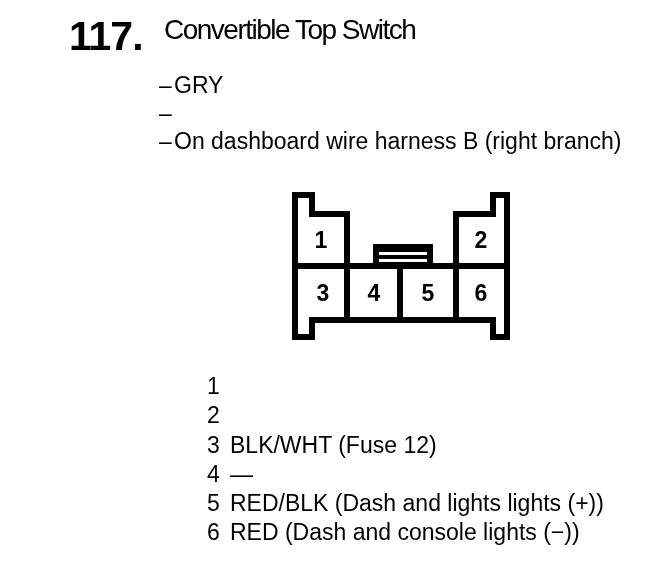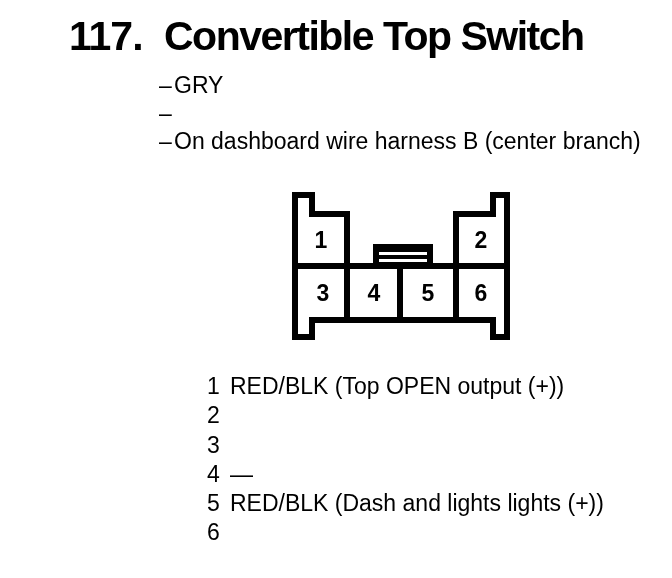--- a/index.html
+++ b/index.html
@@ -25,22 +25,22 @@
     font-size: 41px;
     font-weight: bold;
     letter-spacing: -1px;
     line-height: 1;
     white-space: nowrap;
   }
   .title-text {
     position: absolute;
     left: 117px;
     top: 16px;
-    font-size: 41px;
-    font-weight: bold;
+    font-size: 28px;
+    font-weight: normal;
     letter-spacing: -1.5px;
     line-height: 1;
     white-space: nowrap;
   }
   
   .notes {
     position: absolute;
     left: 112px;
     top: 71px;
     font-size: 23px;
@@ -85,21 +85,21 @@
   <div class="notes">
     <div class="note-line">
       <span class="note-dash">–</span>
       <span class="note-text">GRY</span>
     </div>
     <div class="note-line">
       <span class="note-dash">–</span>
     </div>
     <div class="note-line">
       <span class="note-dash">–</span>
-      <span class="note-text">On dashboard wire harness B (center branch)</span>
+      <span class="note-text">On dashboard wire harness B (right branch)</span>
     </div>
   </div>
 
   <svg class="connector-svg" viewBox="0 0 672 578" xmlns="http://www.w3.org/2000/svg" shape-rendering="crispEdges">
 
     <path d="M248,195 H265 V214 H300 V266 H409 V214 H446 V195 H460 V337 H446 V320 H265 V337 H248 Z" fill="#ffffff" stroke="#000000" stroke-width="6" stroke-linejoin="miter"></path>
 
     <path d="M246,266 H462" fill="none" stroke="#000000" stroke-width="6.5"></path>
 
     <path d="M300,264 V320" fill="none" stroke="#000000" stroke-width="6"></path>
@@ -114,34 +114,35 @@
   <div class="pin-num" style="left:274px; top:240px;">1</div>
   <div class="pin-num" style="left:434px; top:240px;">2</div>
   <div class="pin-num" style="left:276px; top:293px;">3</div>
   <div class="pin-num" style="left:327px; top:293px;">4</div>
   <div class="pin-num" style="left:381px; top:293px;">5</div>
   <div class="pin-num" style="left:434px; top:293px;">6</div>
 
   <div class="pin-list">
     <div class="pin-row">
       <span class="pin-no">1</span>
-      <span class="pin-desc">RED/BLK (Top OPEN output (+))</span>
     </div>
     <div class="pin-row">
       <span class="pin-no">2</span>
     </div>
     <div class="pin-row">
       <span class="pin-no">3</span>
+      <span class="pin-desc">BLK/WHT (Fuse 12)</span>
     </div>
     <div class="pin-row">
       <span class="pin-no">4</span>
       <span class="pin-desc">—</span>
     </div>
     <div class="pin-row">
       <span class="pin-no">5</span>
       <span class="pin-desc">RED/BLK (Dash and lights lights (+))</span>
     </div>
     <div class="pin-row">
       <span class="pin-no">6</span>
+      <span class="pin-desc">RED (Dash and console lights (−))</span>
     </div>
   </div>
 
 </div>
 
 </body></html>

